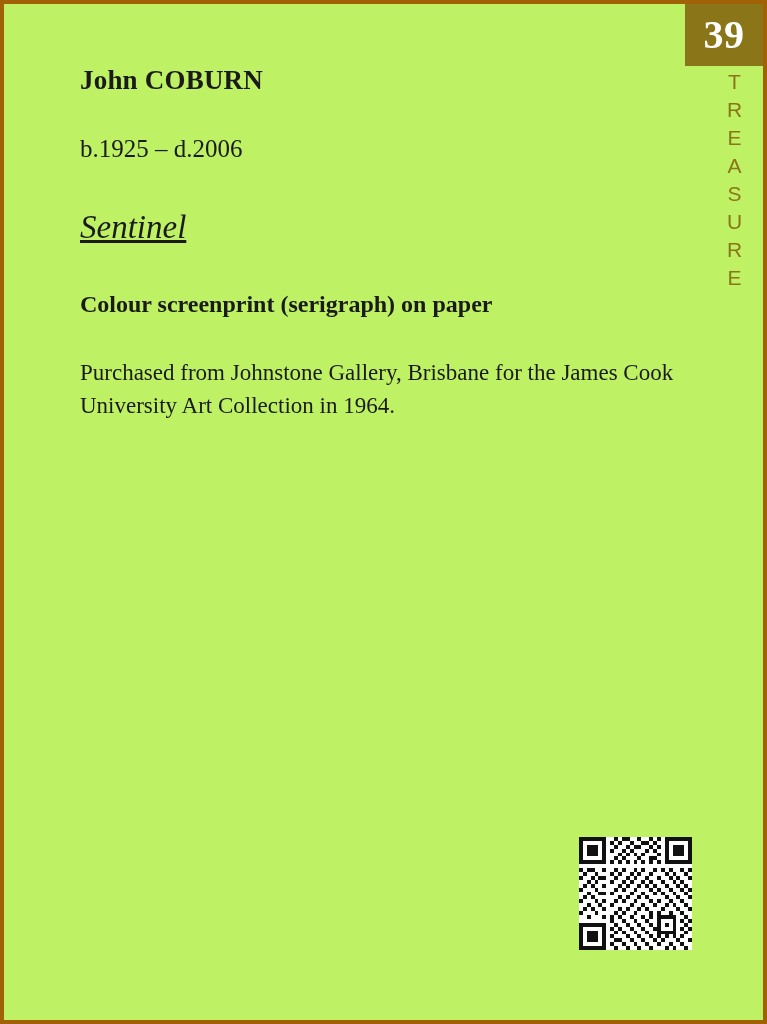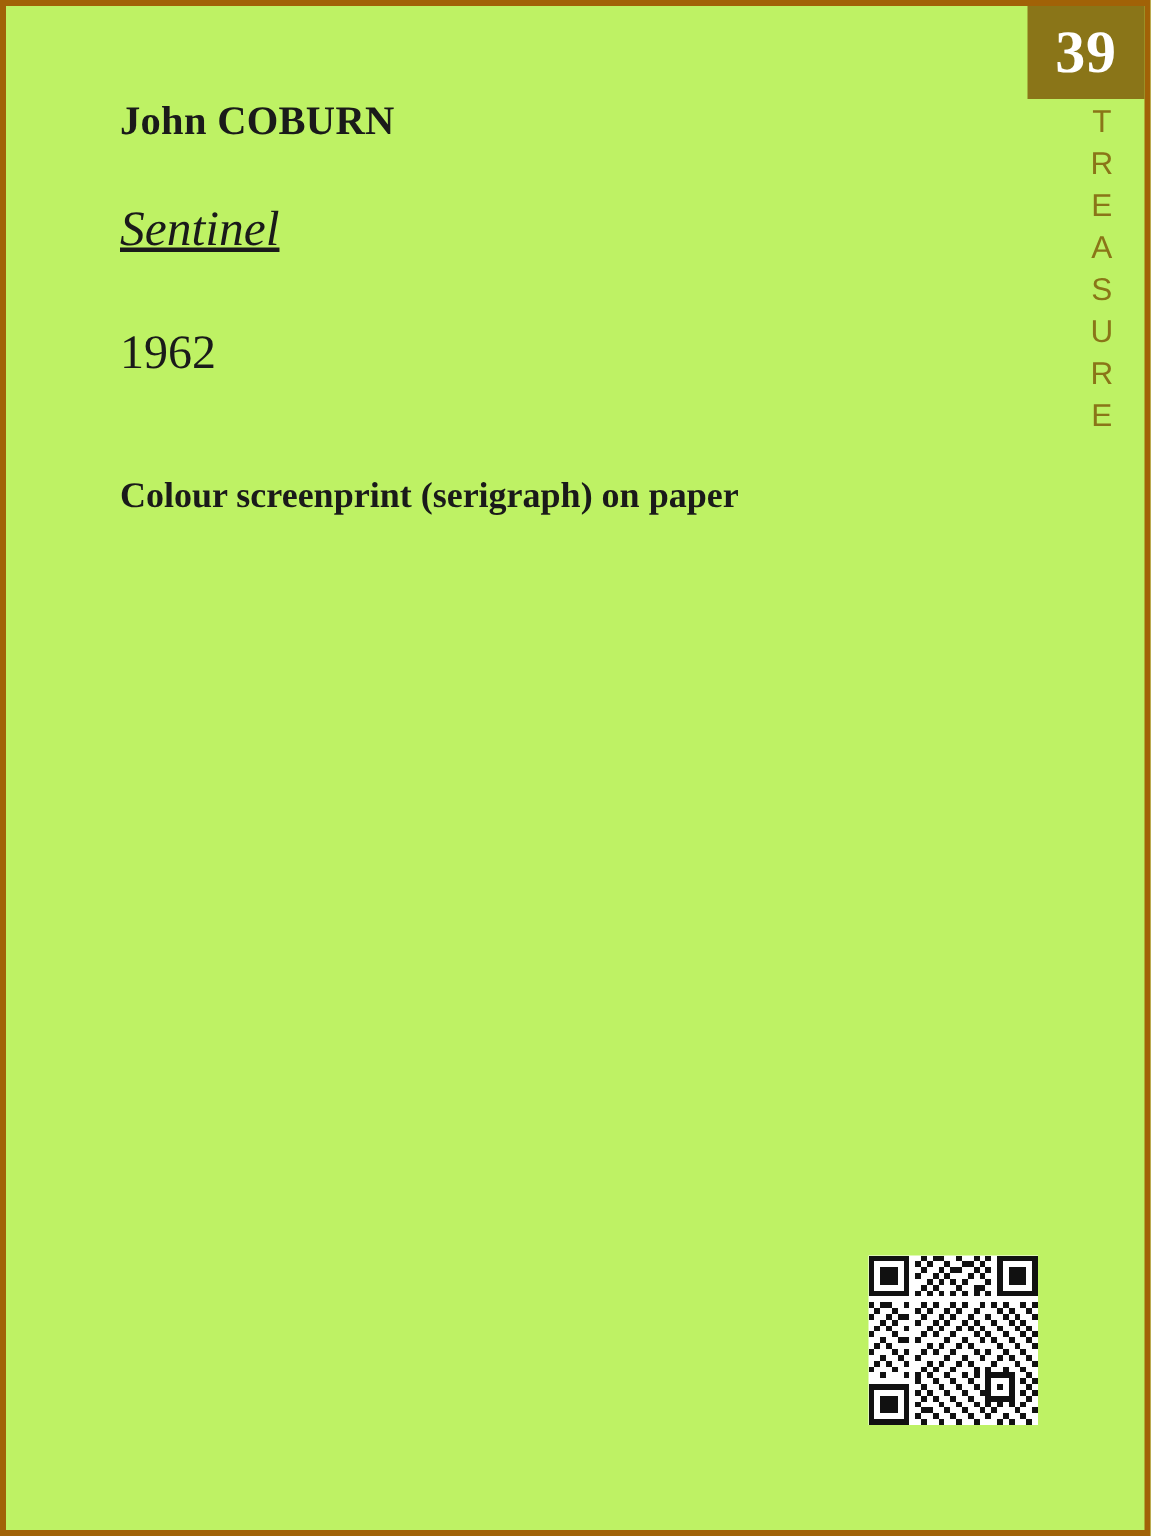--- a/index.html
+++ b/index.html
@@ -151,23 +151,24 @@
 <div class="card">
 
   <div class="badge">
     <span class="badge-number">39</span>
   </div>
 
   <div class="vertical-word">TREASURE</div>
 
   <div class="content">
     <h1 class="artist-name">John COBURN</h1>
+    <p class="life-dates">b.1925  – d.2006</p>
     <p class="artwork-title">Sentinel</p>
-    <p class="artwork-year">1962</p>
     <p class="medium">Colour screenprint (serigraph) on paper</p>
+    <p class="provenance">Purchased from Johnstone Gallery, Brisbane for the James Cook University Art Collection in 1964.</p>
   </div>
 
   <div class="qr-wrap">
     <svg width="113" height="113" viewBox="0 0 29 29" shape-rendering="crispEdges" aria-hidden="true">
       <rect width="29" height="29" fill="#ffffff"></rect>
       <g fill="#111111">
 
         <rect x="0" y="0" width="7" height="1"></rect>
           <rect x="0" y="6" width="7" height="1"></rect>
         <rect x="0" y="0" width="1" height="7"></rect>

